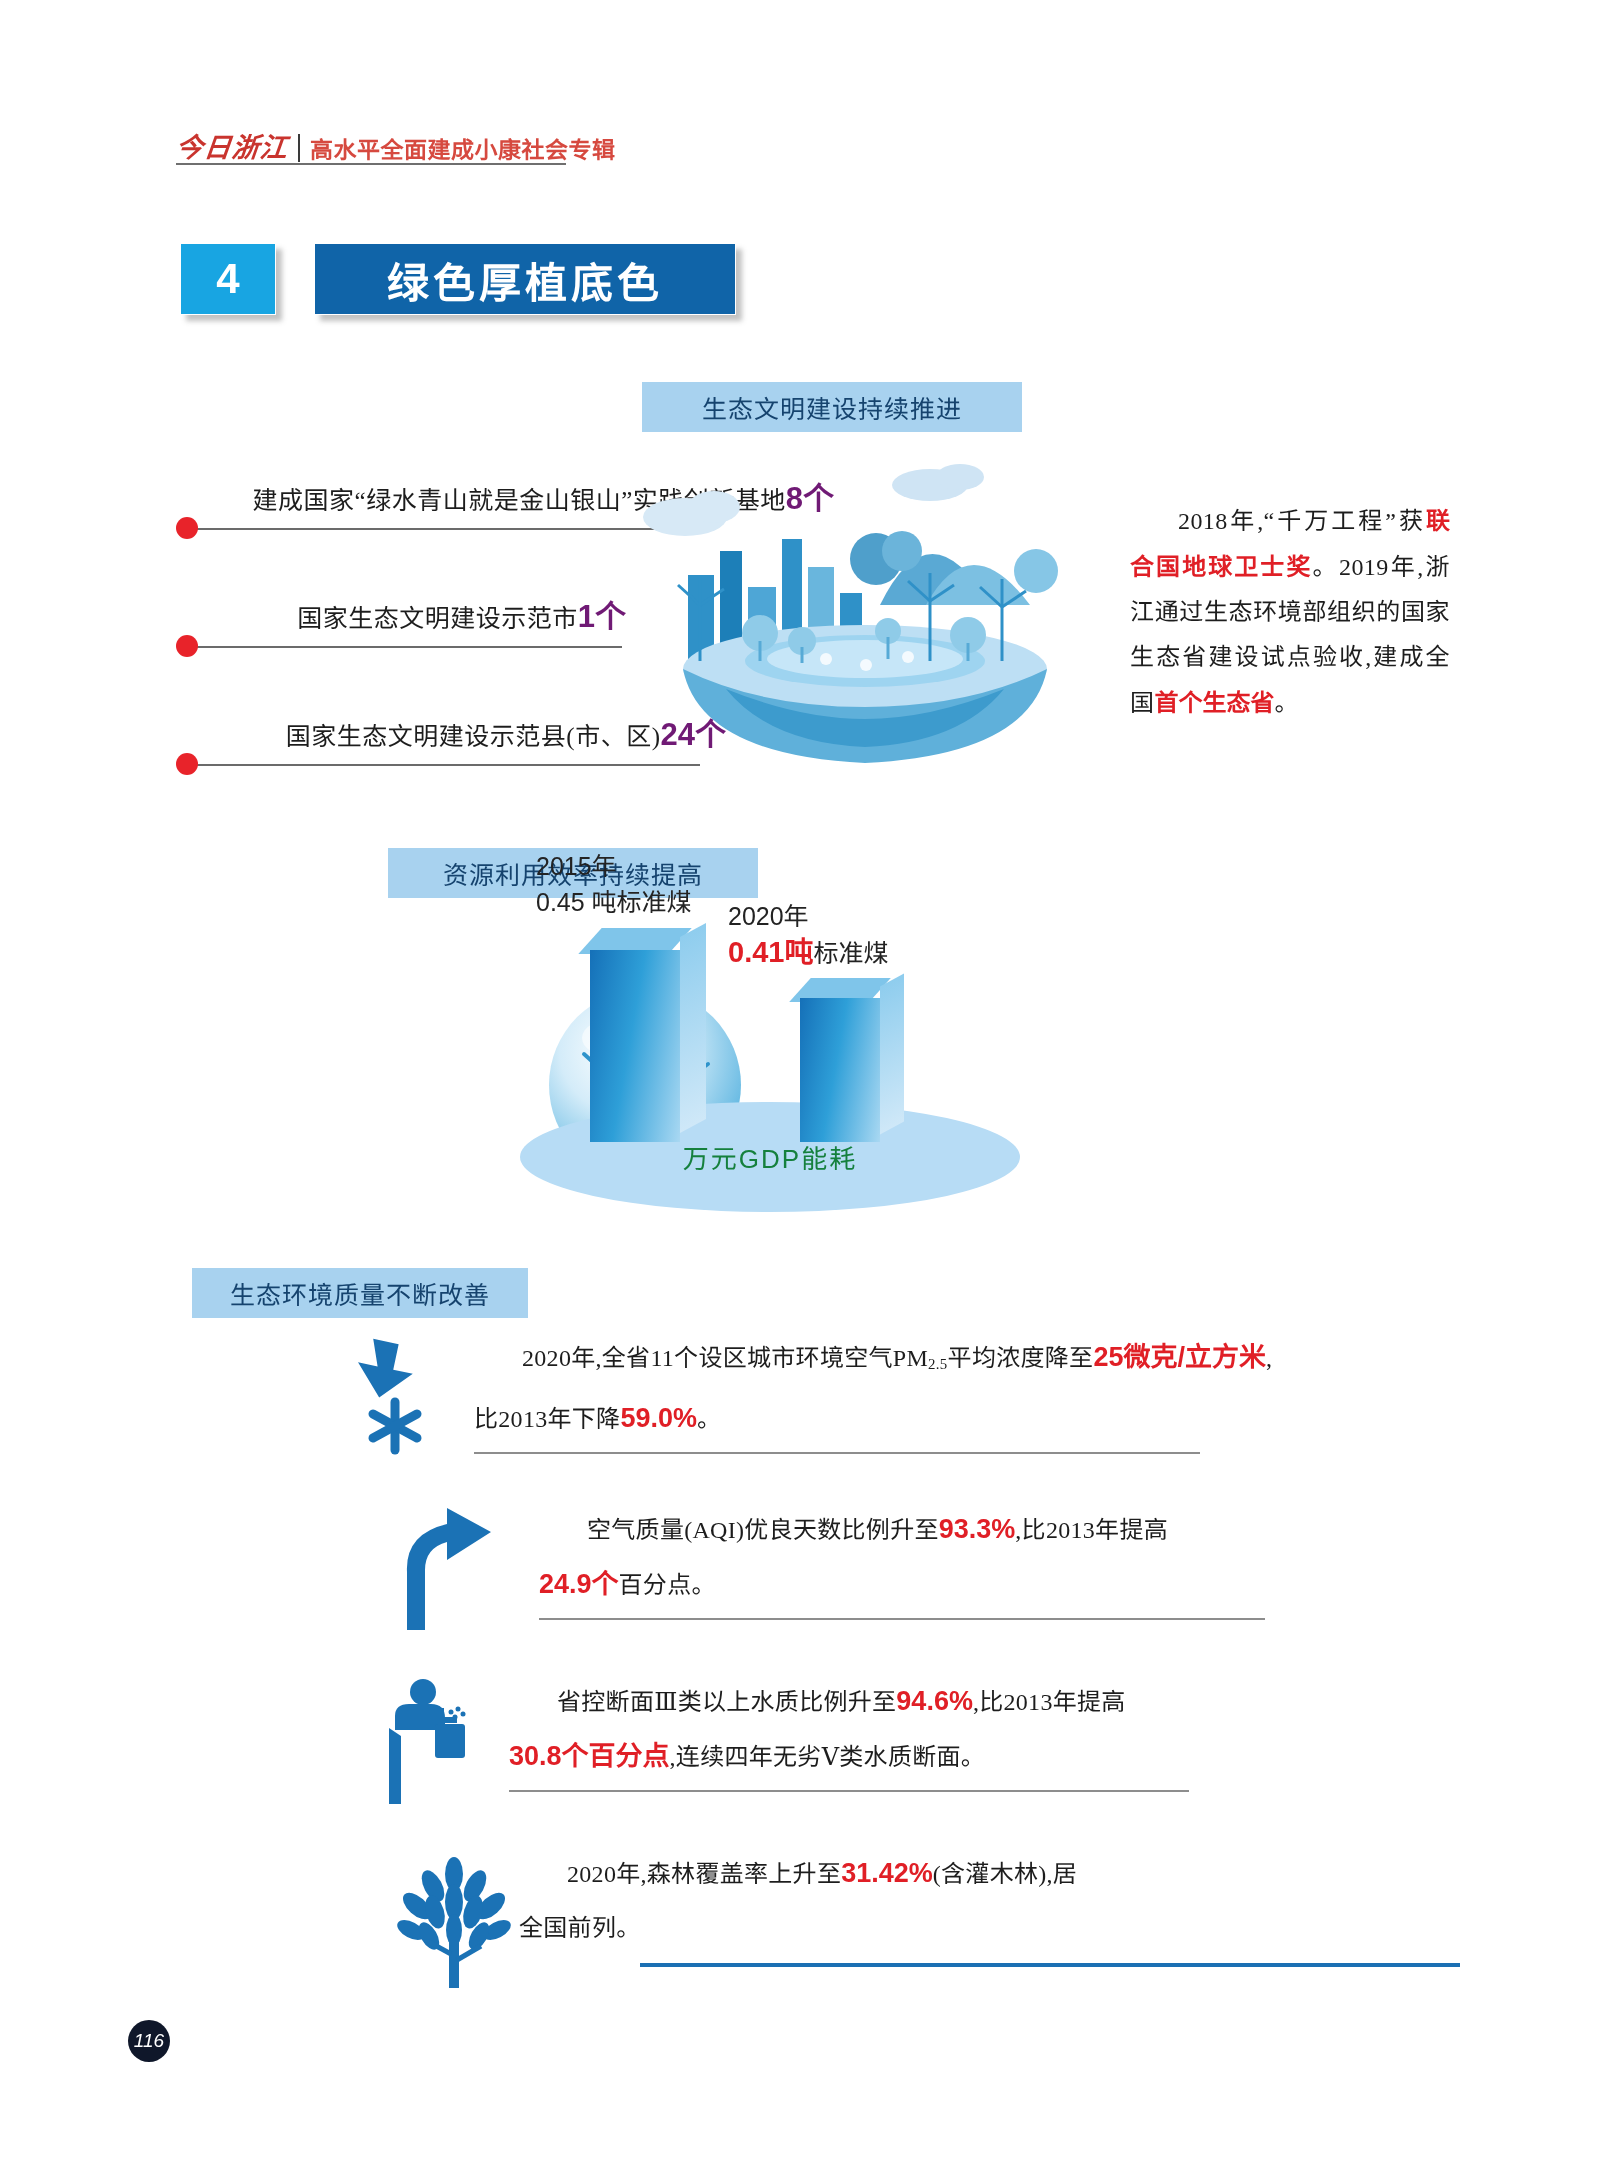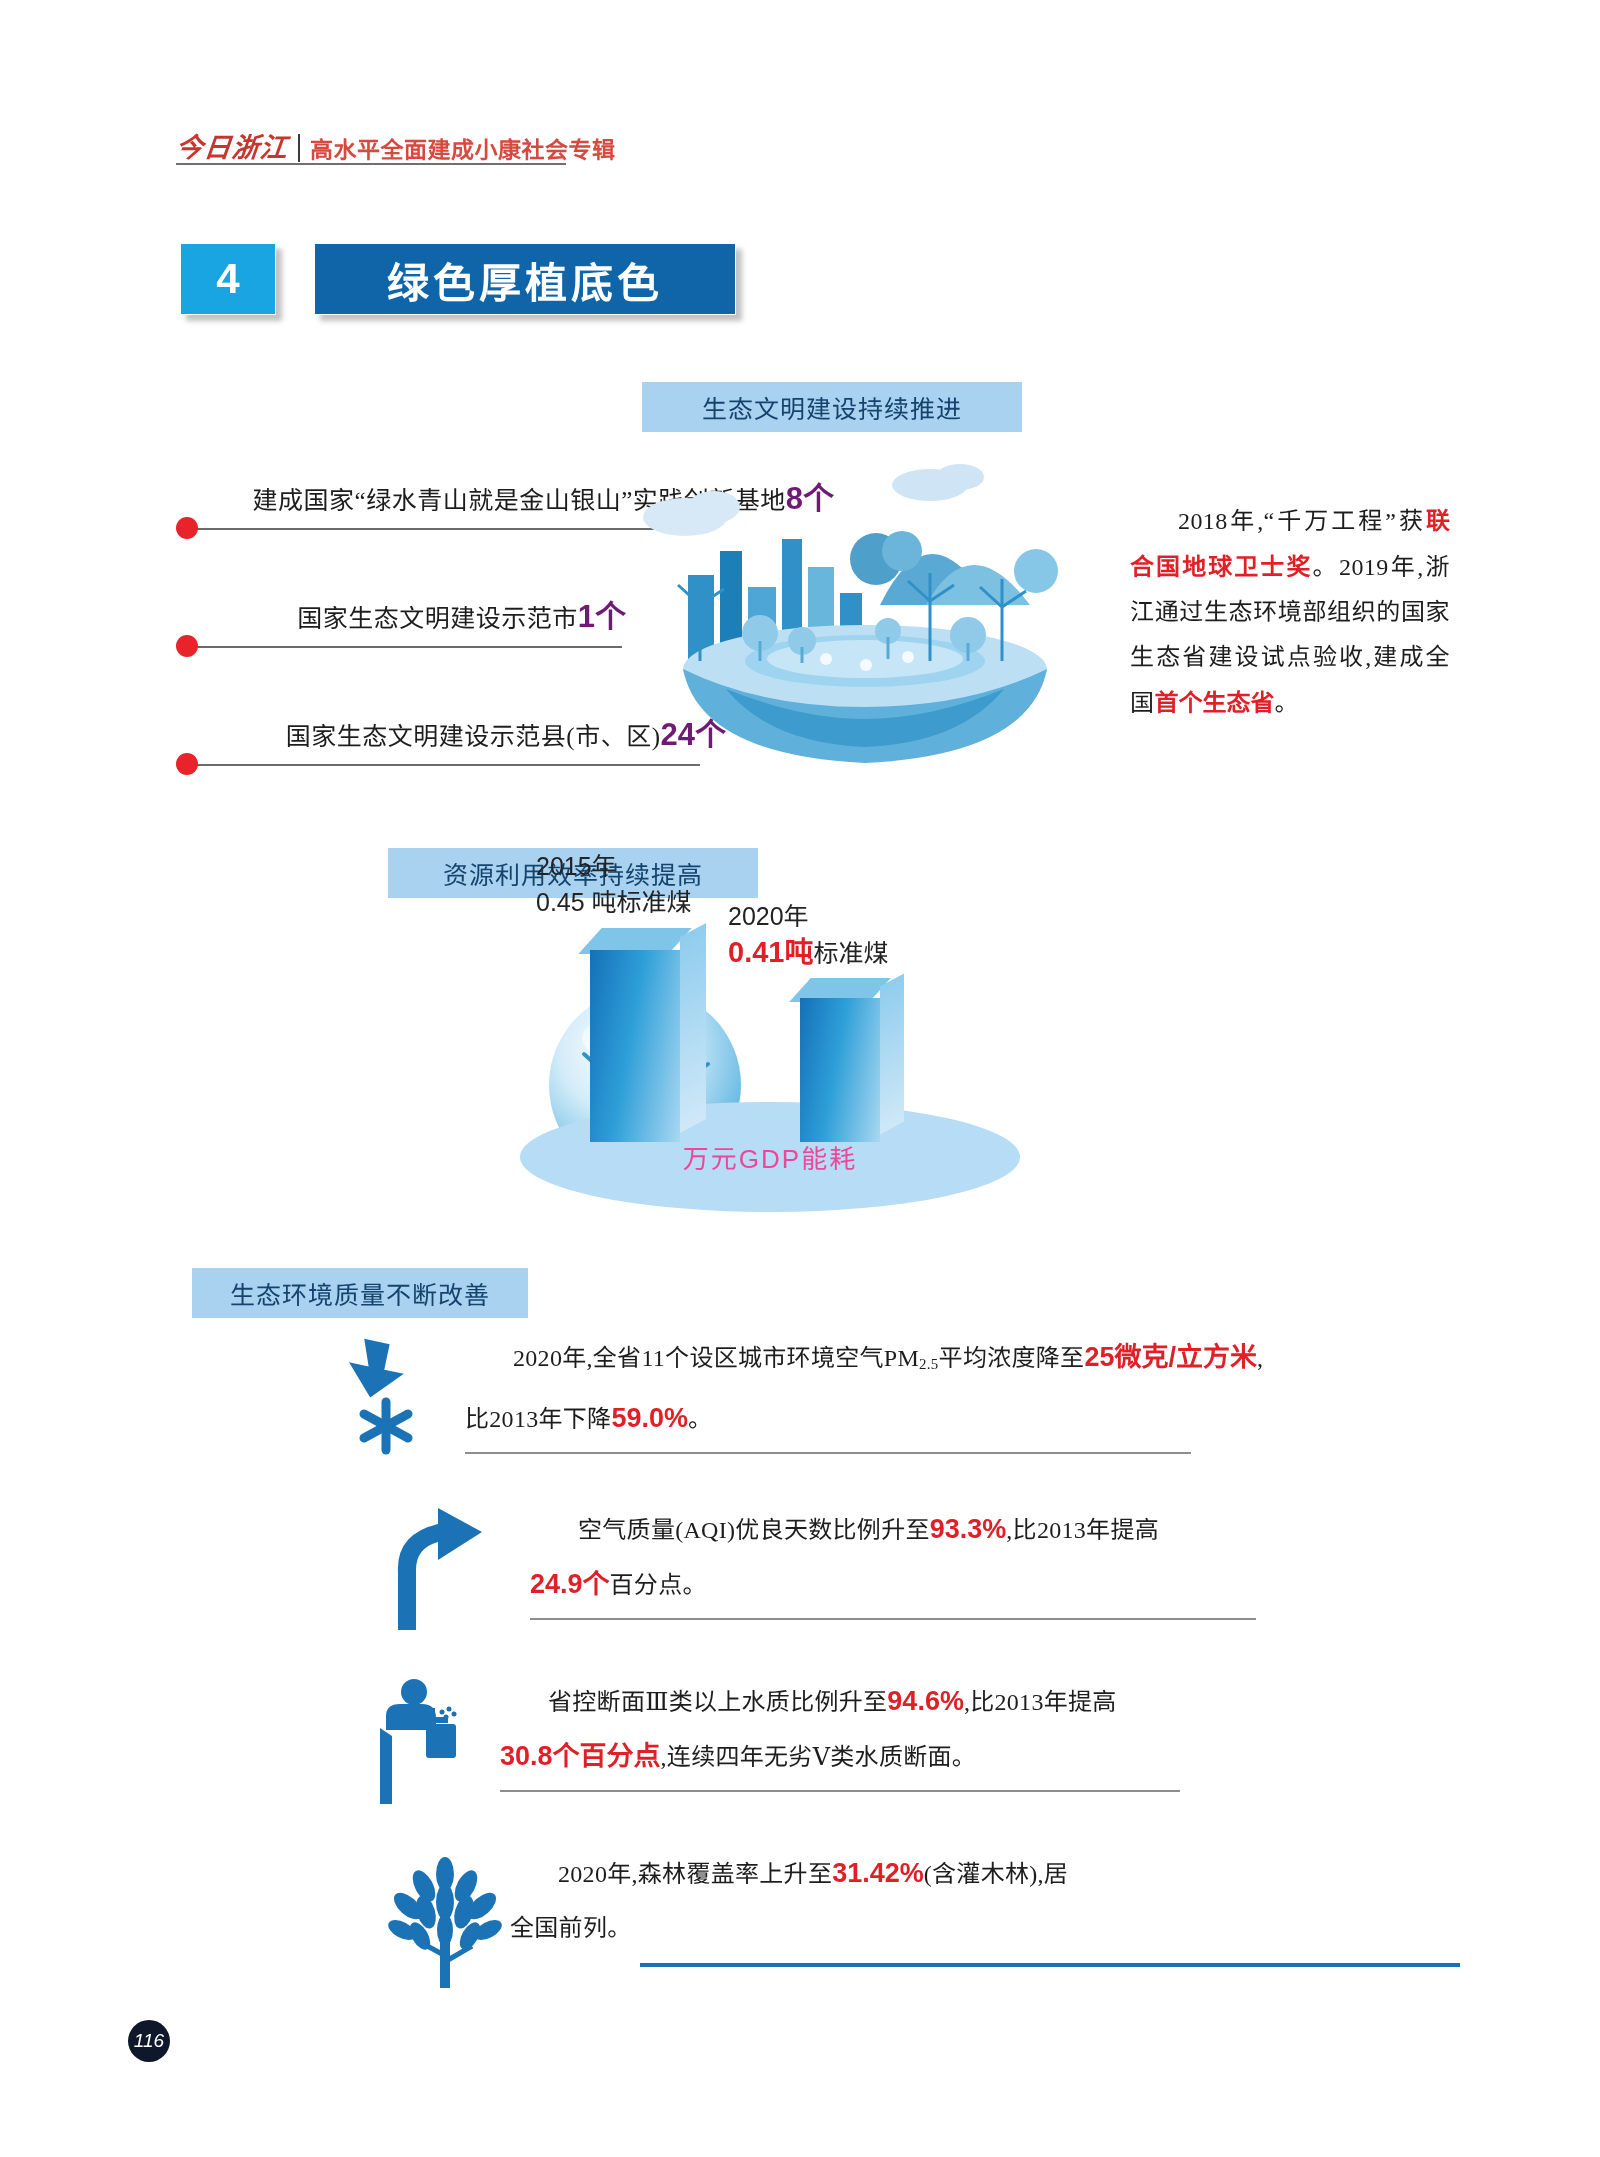--- a/index.html
+++ b/index.html
@@ -207,21 +207,21 @@
     background: #b7dcf5;
   }
   .chart-base-label {
     position: absolute;
     left: 20px;
     top: 258px;
     width: 500px;
     text-align: center;
     font-family: "Liberation Sans", sans-serif;
     font-size: 26px;
-    color: #ec4899;
+    color: #15803d;
     letter-spacing: 2px;
   }
   .bar {
     position: absolute;
     background: linear-gradient(100deg,#1570b8 0%,#2e9fd8 45%,#a9d8f2 100%);
   }
   .bar-top {
     position: absolute;
     background: #7fc5ea;
     transform: skewX(-42deg);
@@ -255,21 +255,21 @@
 
   .wind-orb {
     position: absolute;
     left: 20px;
     top: 968px;
     width: 210px;
     height: 210px;
   }
 
   
-  .eco-list { position: absolute; left: 330px; top: 1330px; width: 1130px; }
+  .eco-list { position: absolute; left: 339px; top: 1330px; width: 1130px; }
   .eco-item {
     position: relative;
     min-height: 150px;
     padding-left: 135px;
     margin-bottom: 22px;
   }
   .eco-icon {
     position: absolute;
     left: 10px;
     top: 4px;

